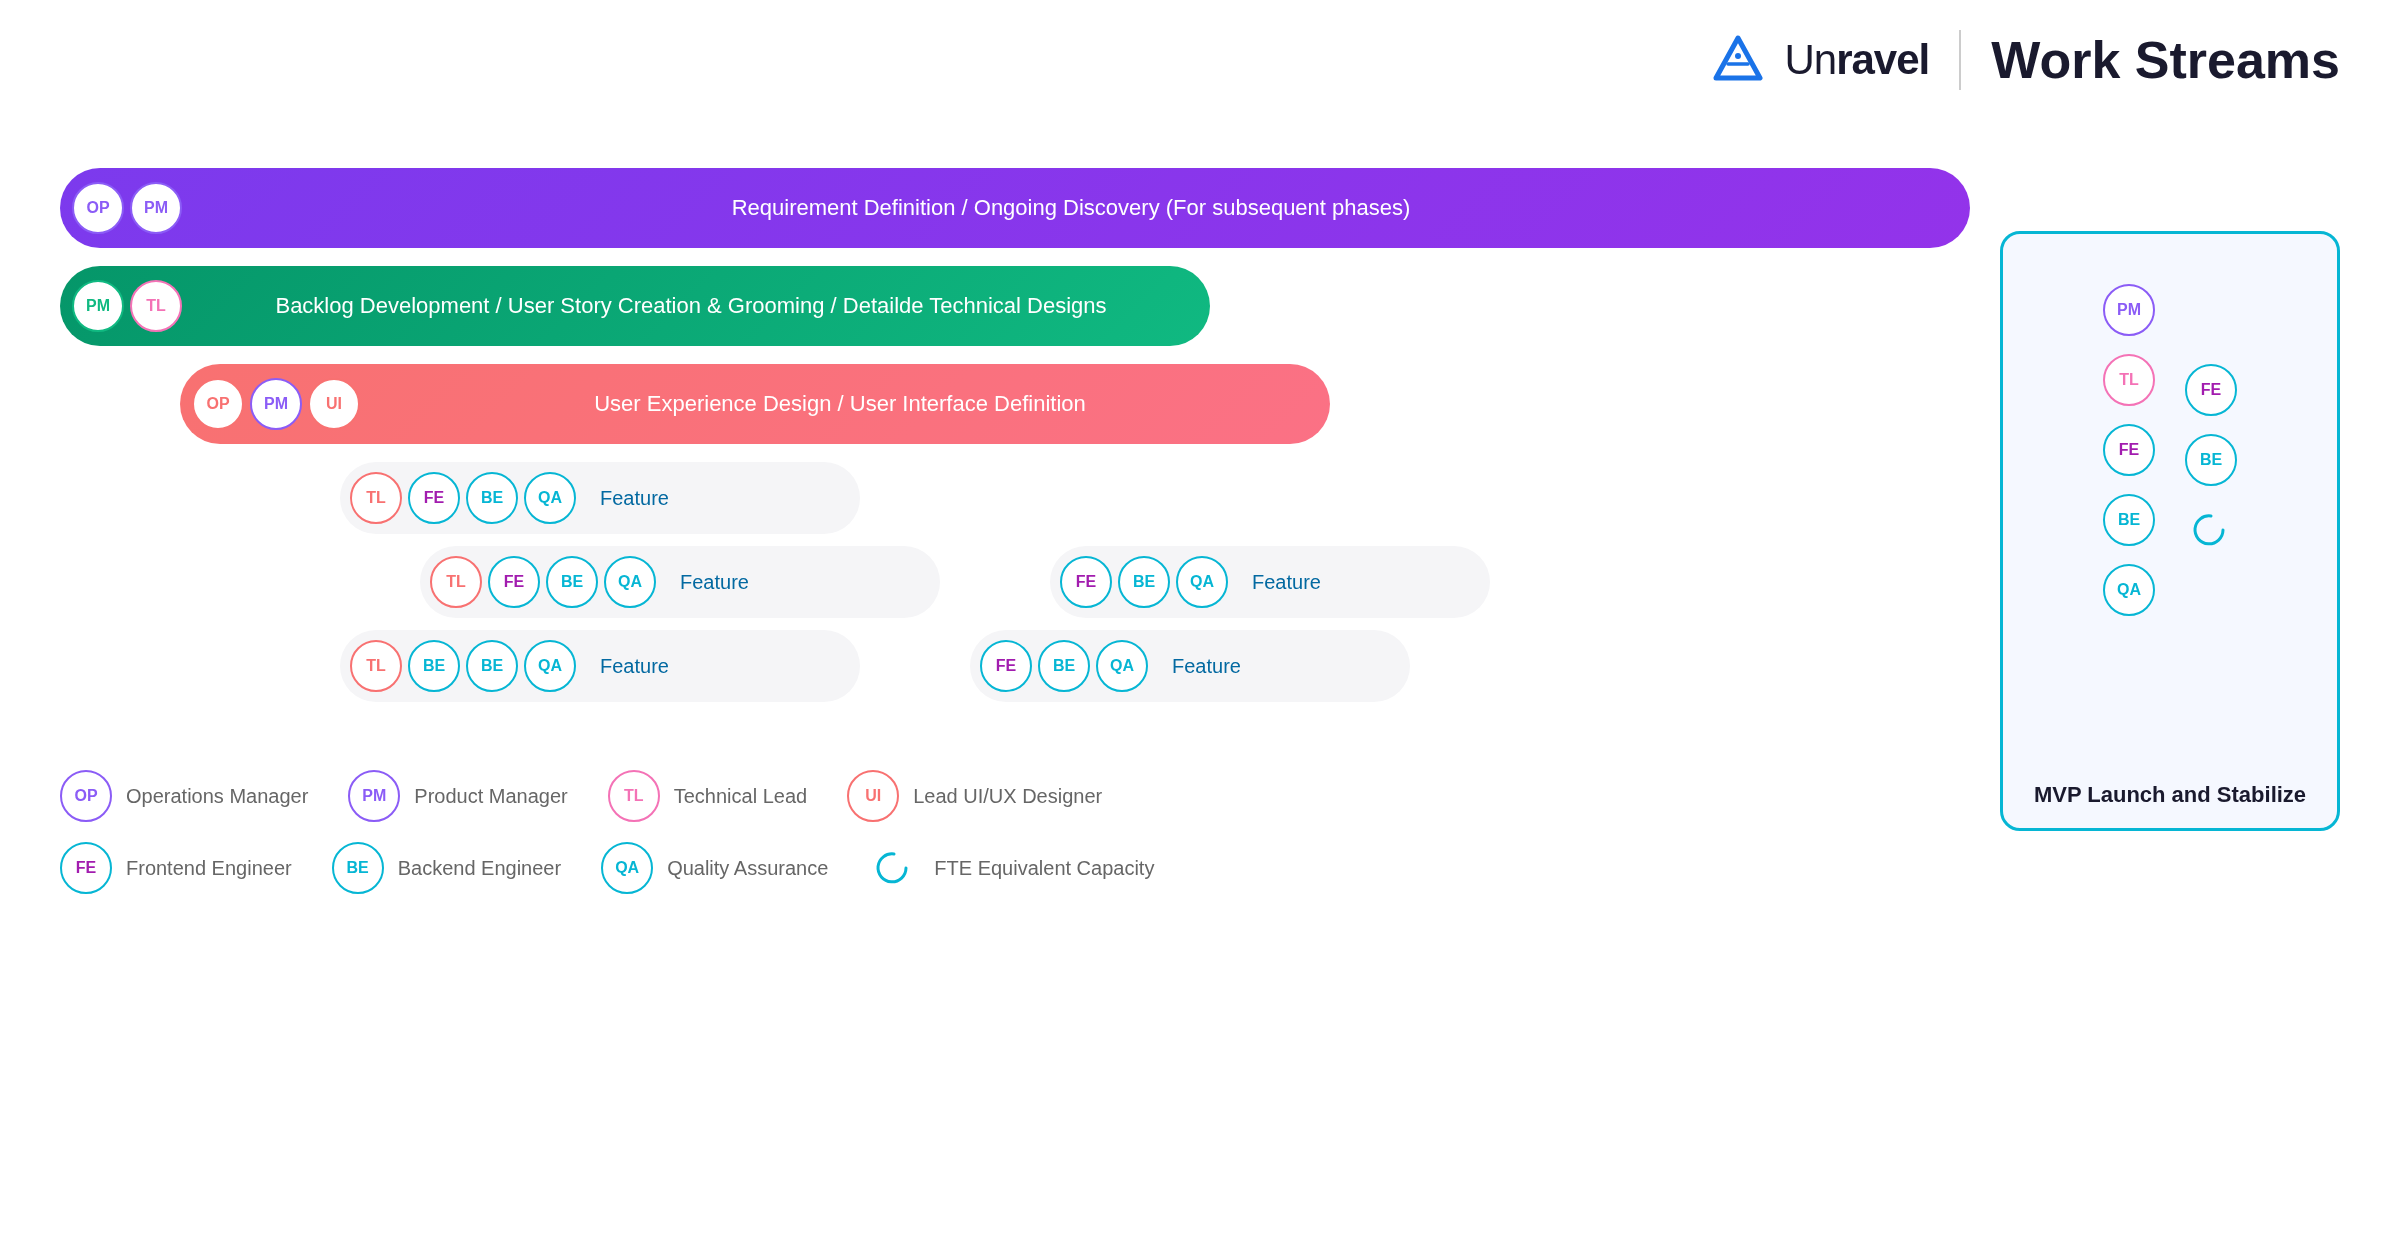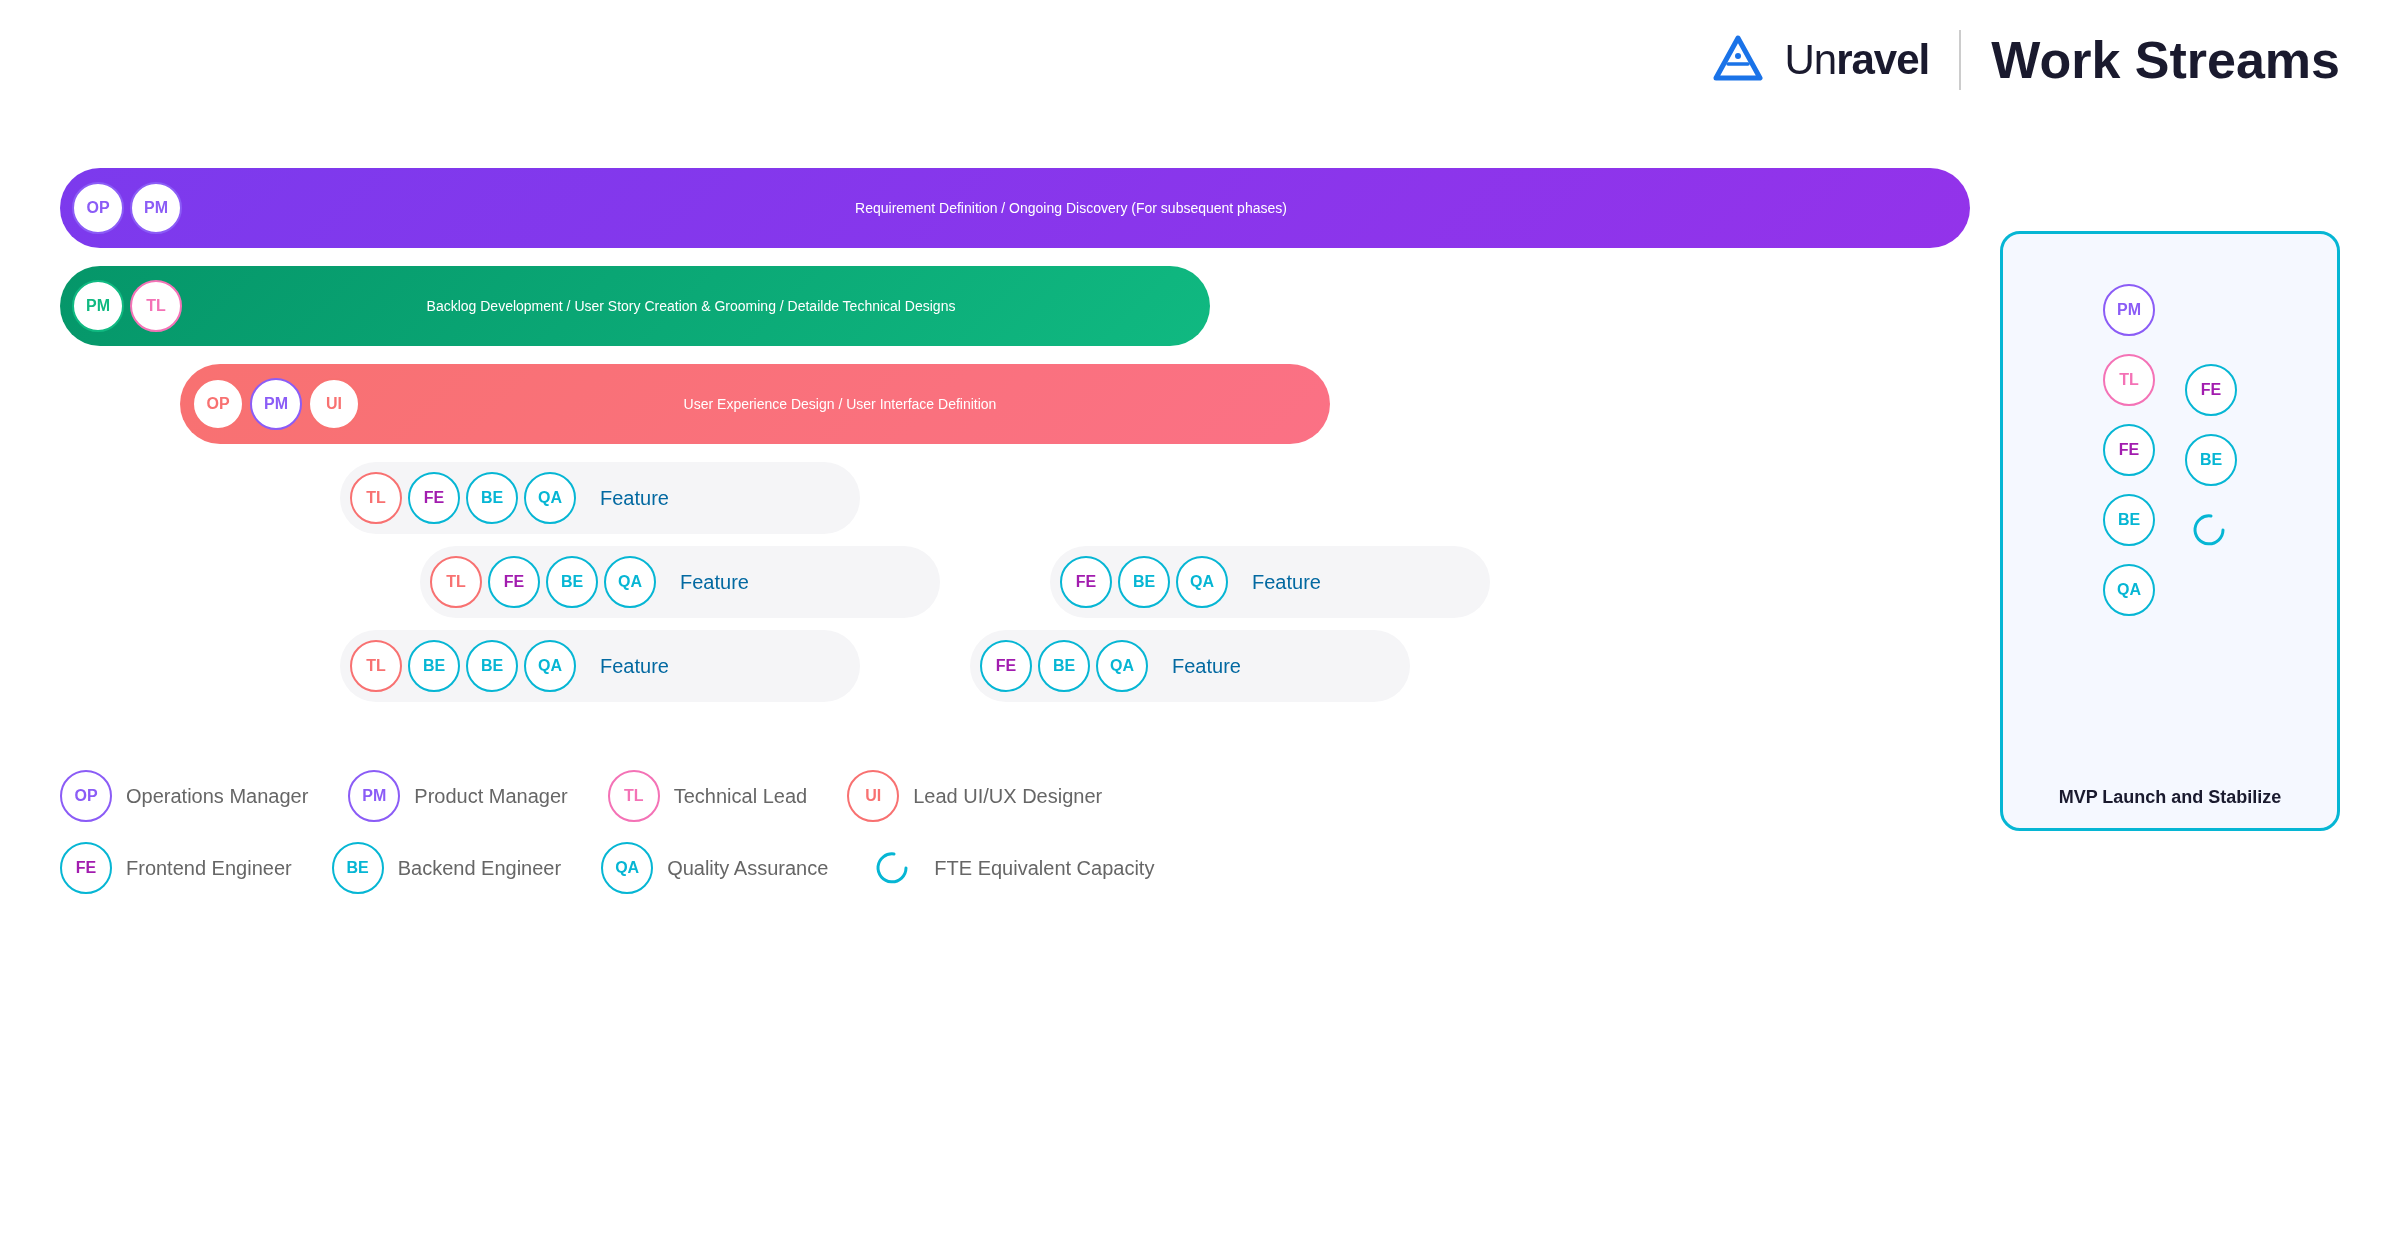--- a/index.html
+++ b/index.html
@@ -99,21 +99,21 @@
       padding: 12px 30px 12px 12px;
       position: relative;
       min-height: 80px;
     }
     .stream-bar .badges {
       display: flex;
       gap: 6px;
       margin-right: 20px;
     }
     .stream-bar .label {
-      font-size: 14px;
+      font-size: 22px;
       color: white;
       font-weight: 500;
       flex: 1;
       text-align: center;
     }
 
     .bar-purple { background: linear-gradient(135deg, #7c3aed, #9333ea); }
     .bar-teal { background: linear-gradient(135deg, #059669, #10b981); }
     .bar-salmon { background: linear-gradient(135deg, #f87171, #fb7185); }
 
@@ -169,21 +169,21 @@
     }
     .mvp-grid {
       display: grid;
       grid-template-columns: 1fr 1fr;
       gap: 20px 30px;
       margin-top: 20px;
       justify-items: center;
     }
     .mvp-title {
       margin-top: auto;
-      font-size: 18px;
+      font-size: 22px;
       font-weight: 600;
       color: #1a1a2e;
       text-align: center;
       padding-top: 30px;
     }
 
     
     .legend {
       margin-top: 50px;
       display: flex;

